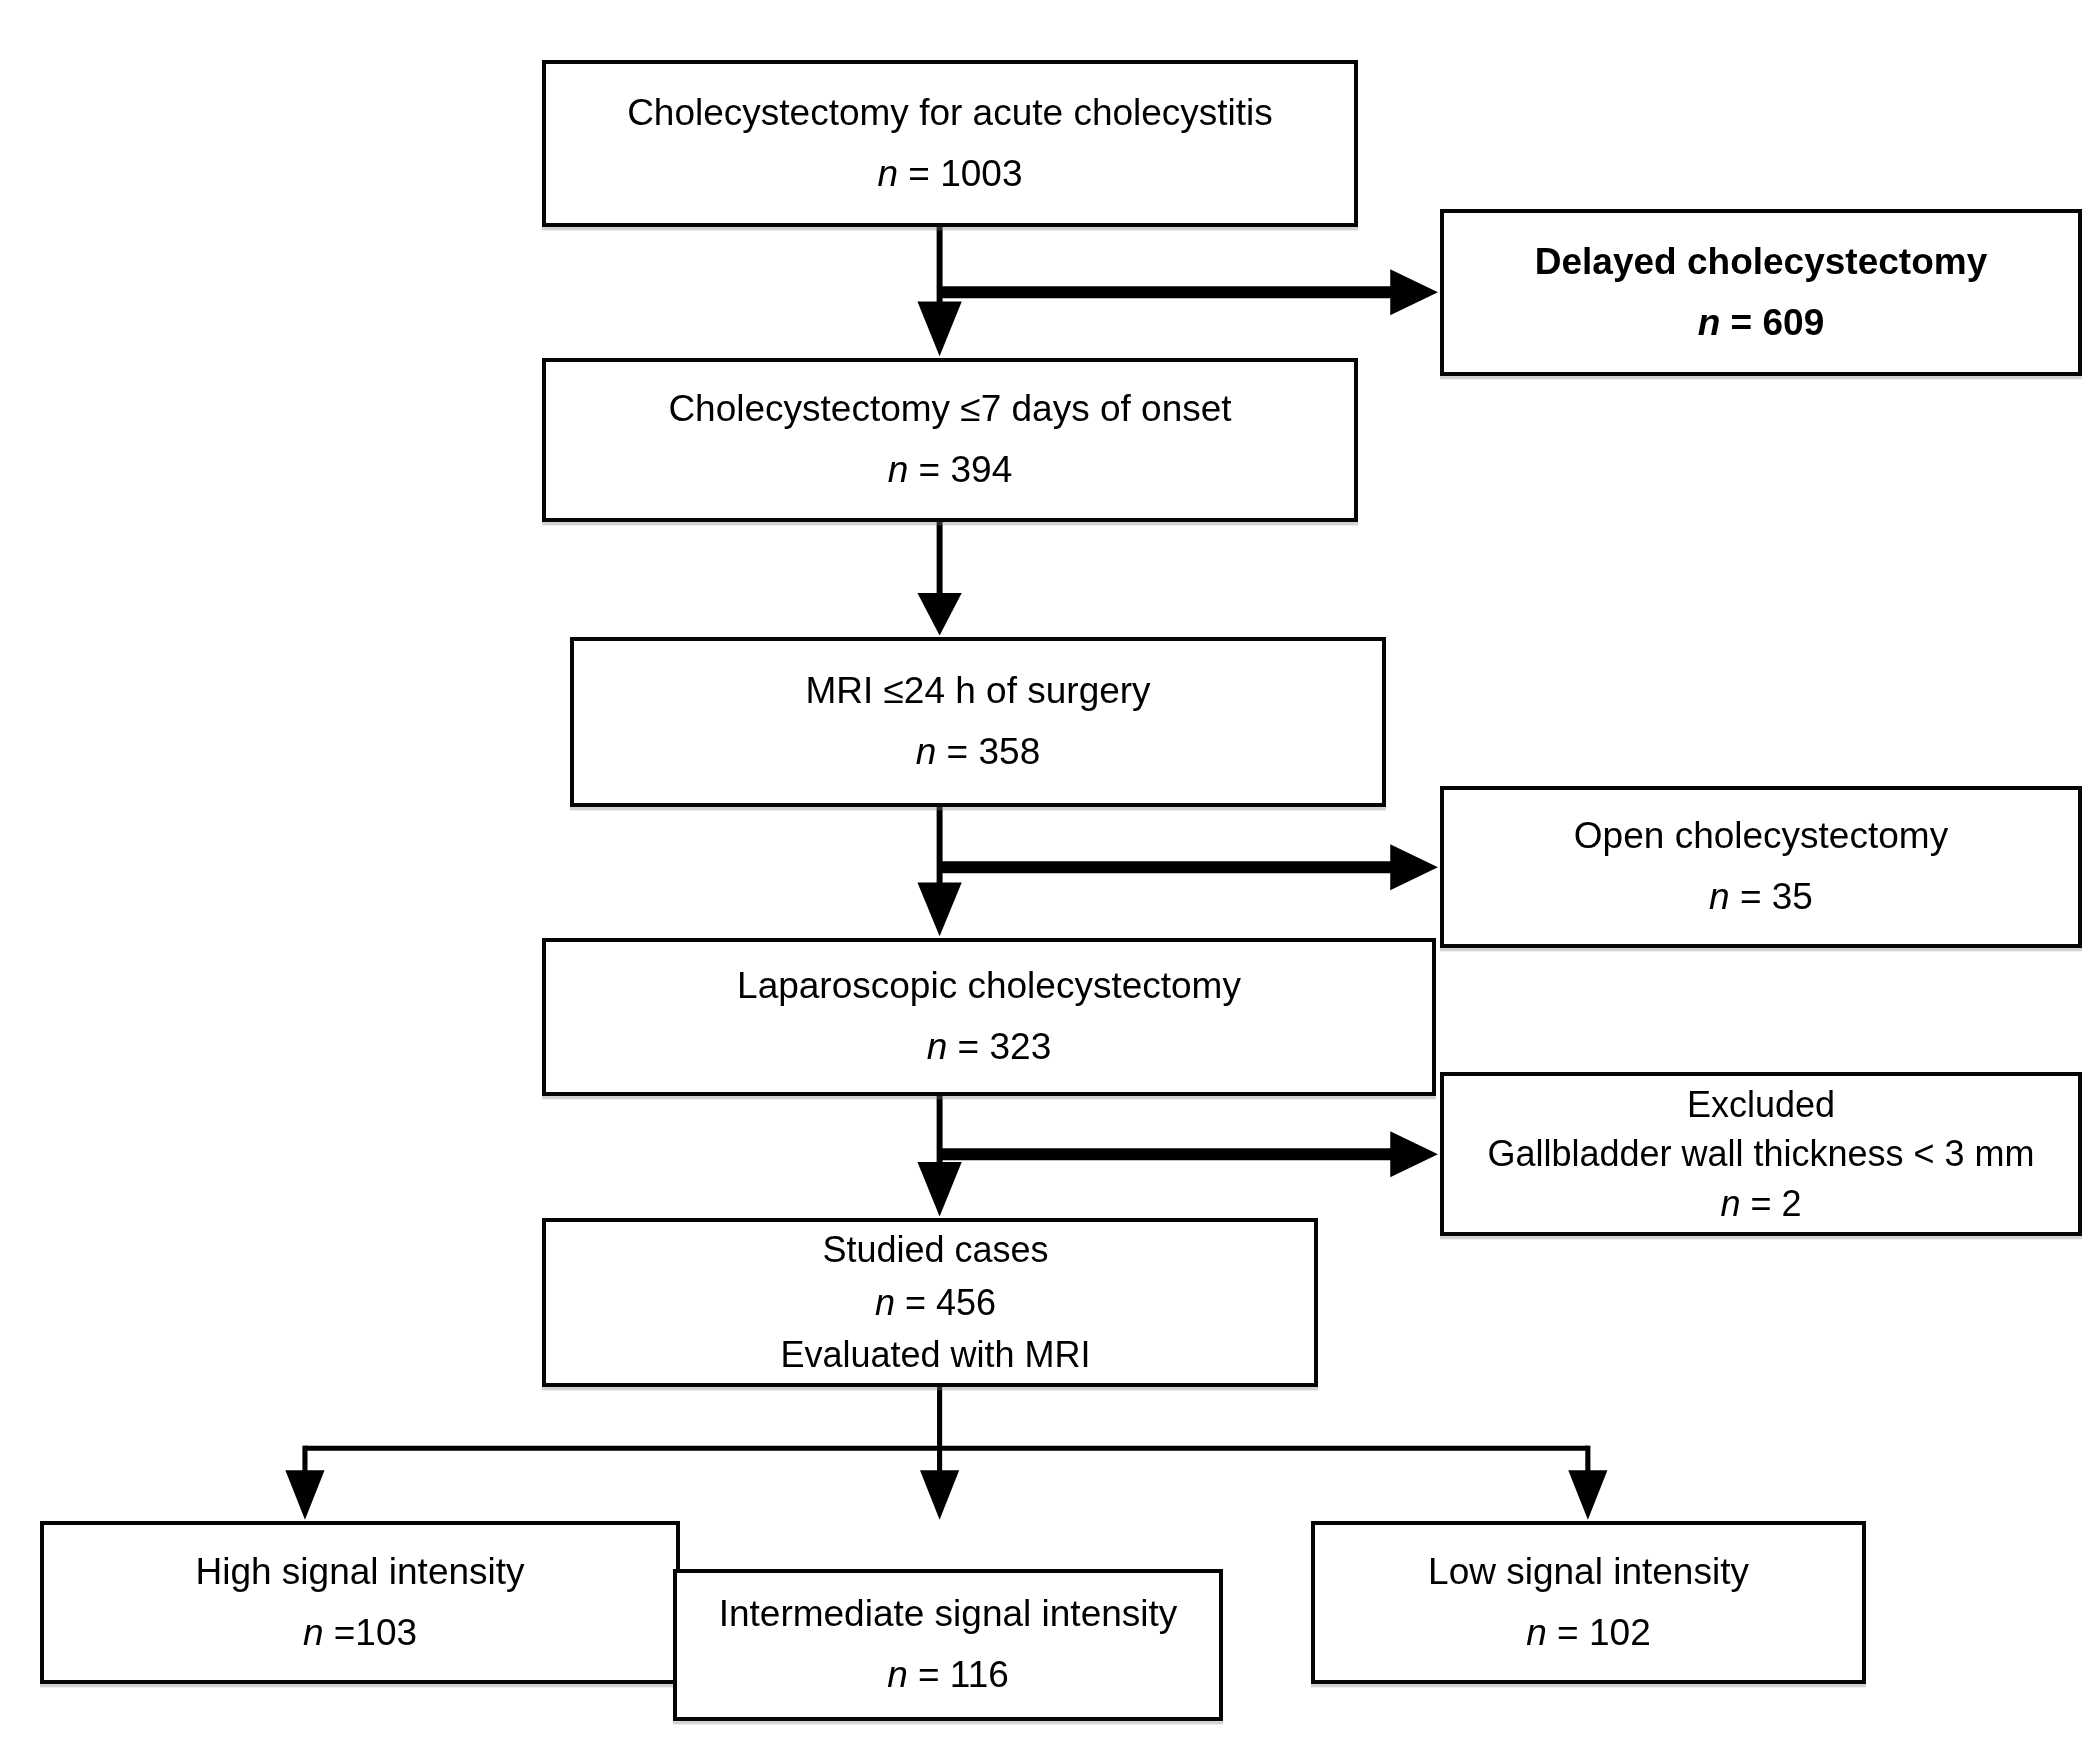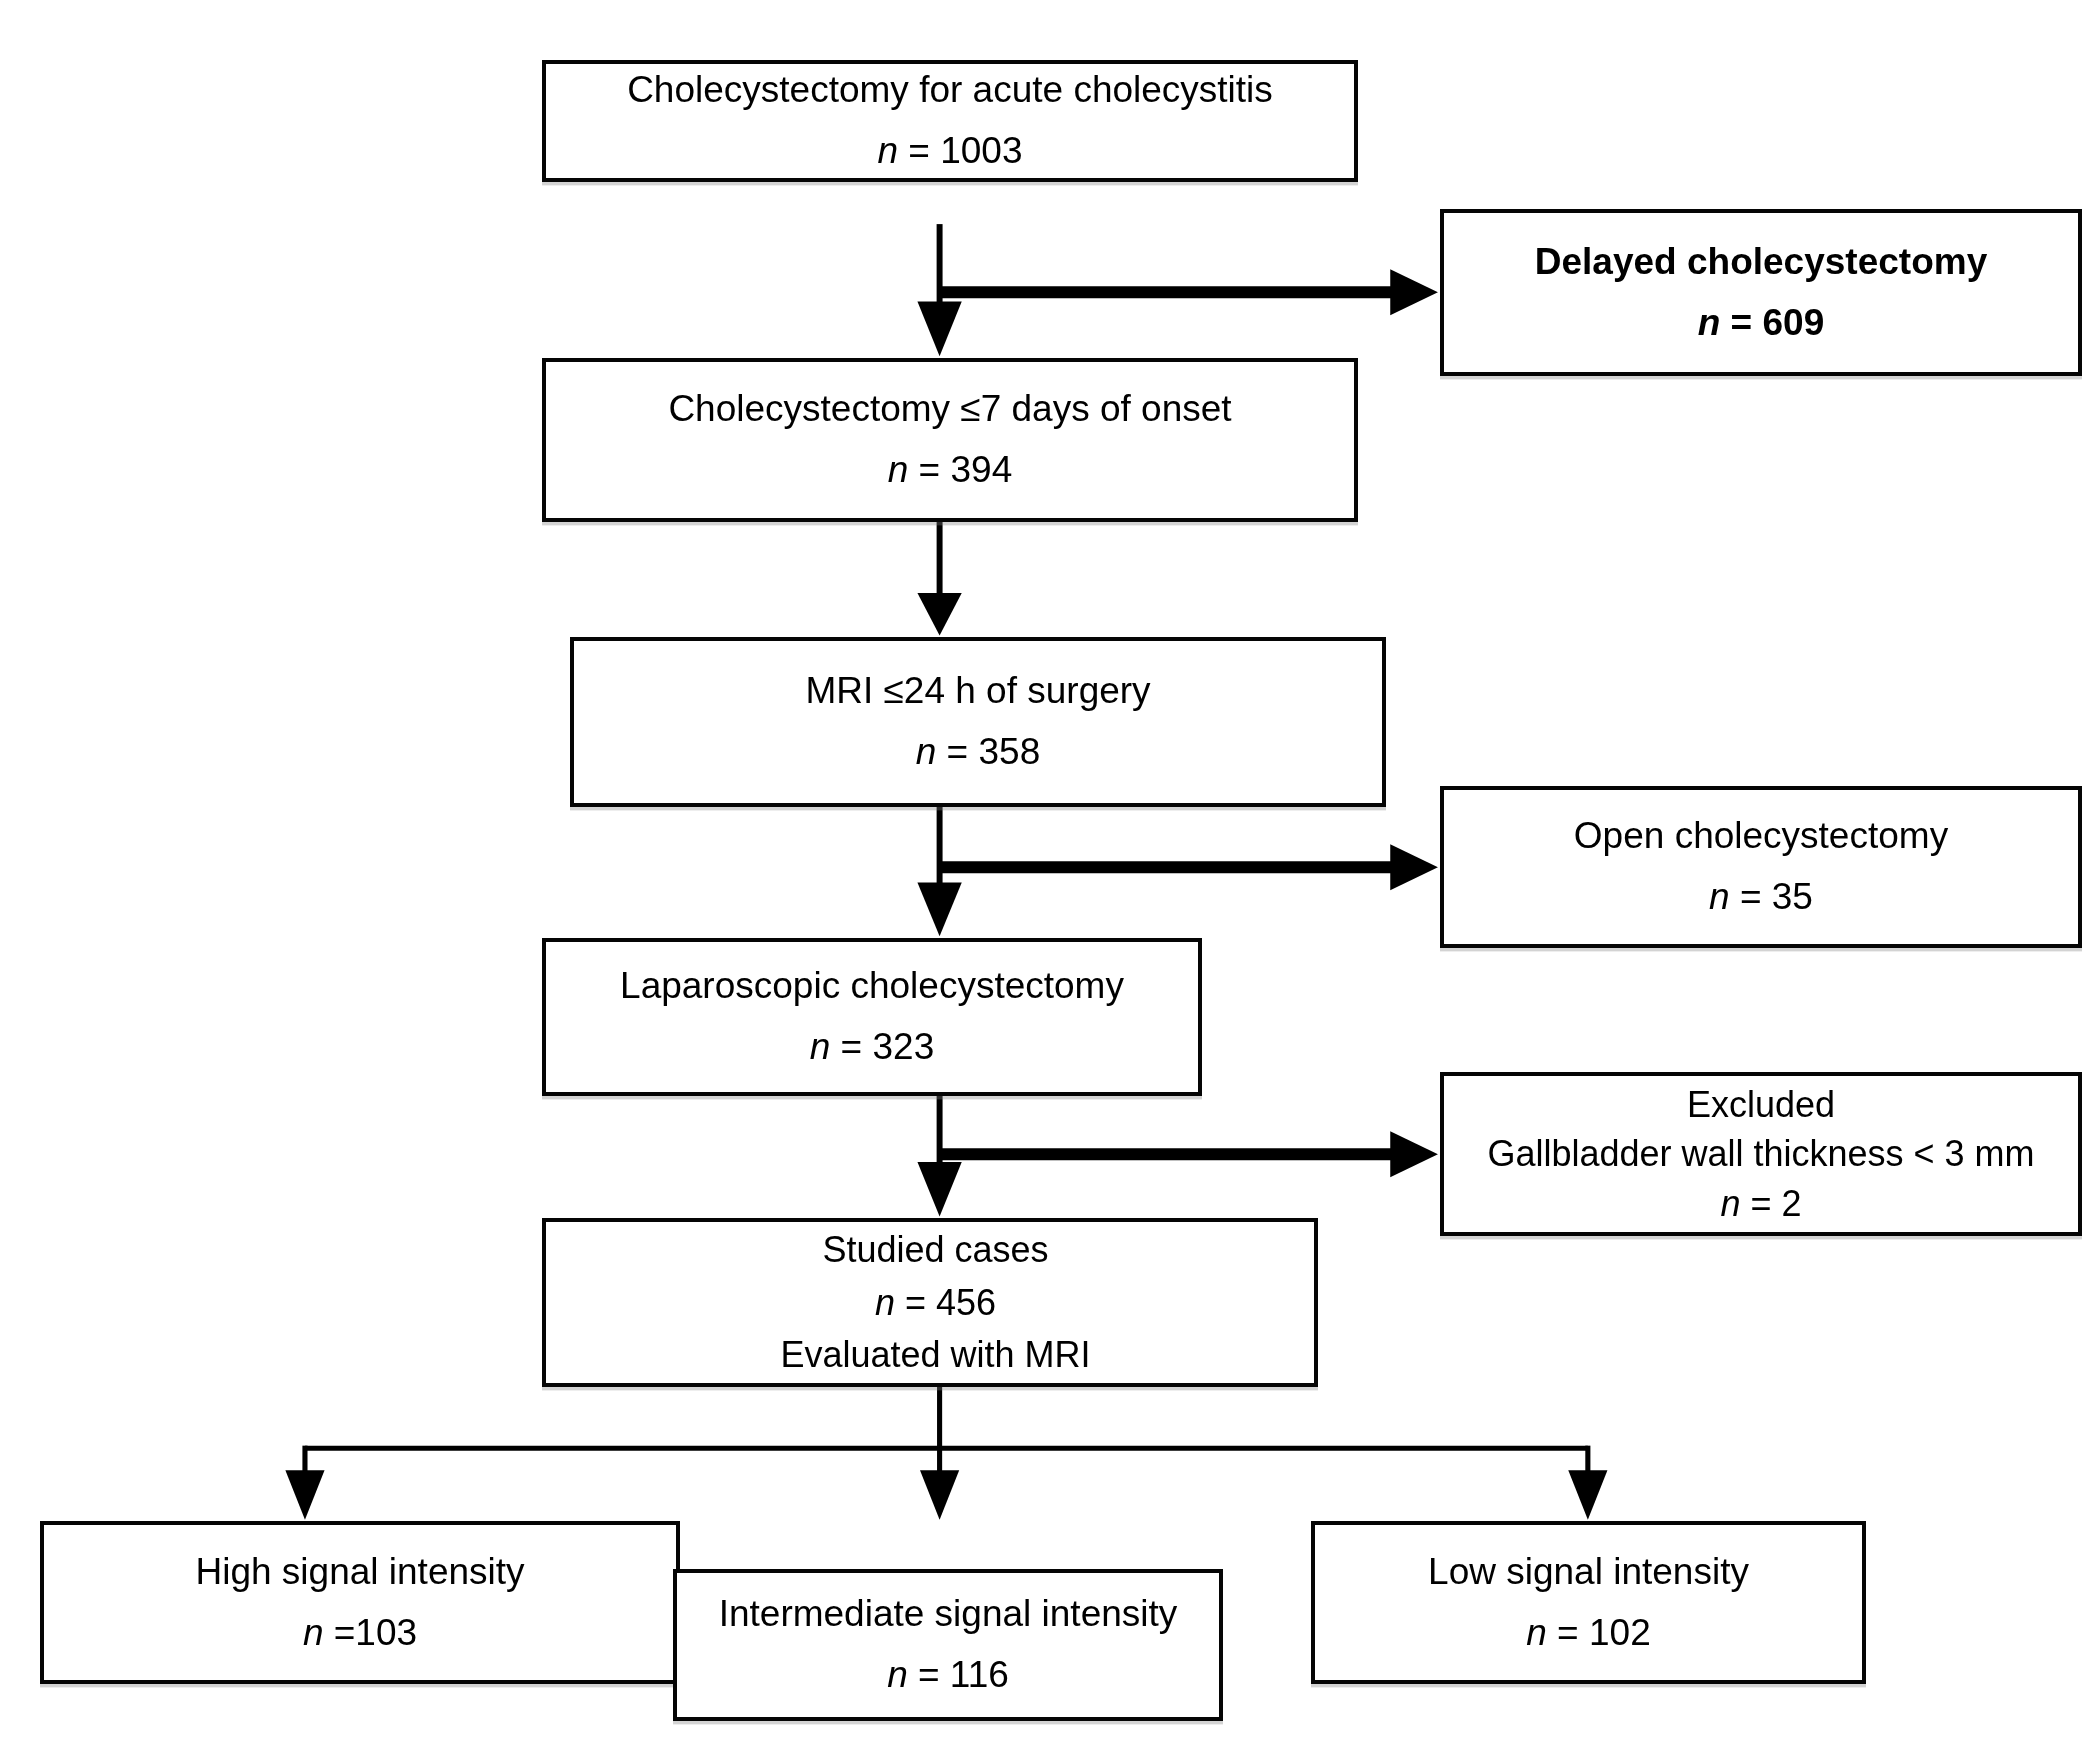--- a/index.html
+++ b/index.html
@@ -45,36 +45,36 @@
     <path d="M1103 1625 V1702" stroke="#000" stroke-width="6" fill="none"></path>
     <path d="M358 1700 H1864" stroke="#000" stroke-width="6" fill="none"></path>
     <path d="M358 1697 V1730" stroke="#000" stroke-width="6" fill="none"></path>
     <path d="M1103 1700 V1730" stroke="#000" stroke-width="6" fill="none"></path>
     <path d="M1864 1697 V1730" stroke="#000" stroke-width="6" fill="none"></path>
     <polygon points="335,1726 381,1726 358,1784" fill="#000"></polygon>
     <polygon points="1080,1726 1126,1726 1103,1784" fill="#000"></polygon>
     <polygon points="1841,1726 1887,1726 1864,1784" fill="#000"></polygon>
   </svg>
 
-  <div class="box" style="left:542px;top:60px;width:816px;height:122px;">
+  <div class="box" style="left:542px;top:60px;width:816px;height:167px;">
     <div class="line">Cholecystectomy for acute cholecystitis</div>
     <div class="line"><span class="nit">n</span><span> = 1003</span></div>
   </div>
 
   <div class="box" style="left:542px;top:358px;width:816px;height:164px;">
     <div class="line">Cholecystectomy ≤7 days of onset</div>
     <div class="line"><span class="nit">n</span><span> = 394</span></div>
   </div>
 
   <div class="box" style="left:542px;top:637px;width:816px;height:170px;margin-left:28px;">
     <div class="line">MRI ≤24 h of surgery</div>
     <div class="line"><span class="nit">n</span><span> = 358</span></div>
   </div>
 
-  <div class="box" style="left:542px;top:938px;width:660px;height:158px;">
+  <div class="box" style="left:542px;top:938px;width:894px;height:158px;">
     <div class="line">Laparoscopic cholecystectomy</div>
     <div class="line"><span class="nit">n</span><span> = 323</span></div>
   </div>
 
   <div class="box tight" style="left:542px;top:1218px;width:776px;height:169px;padding-left:11px;">
     <div class="line">Studied cases</div>
     <div class="line"><span class="nit">n</span><span> = 456</span></div>
     <div class="line">Evaluated with MRI</div>
   </div>
 

